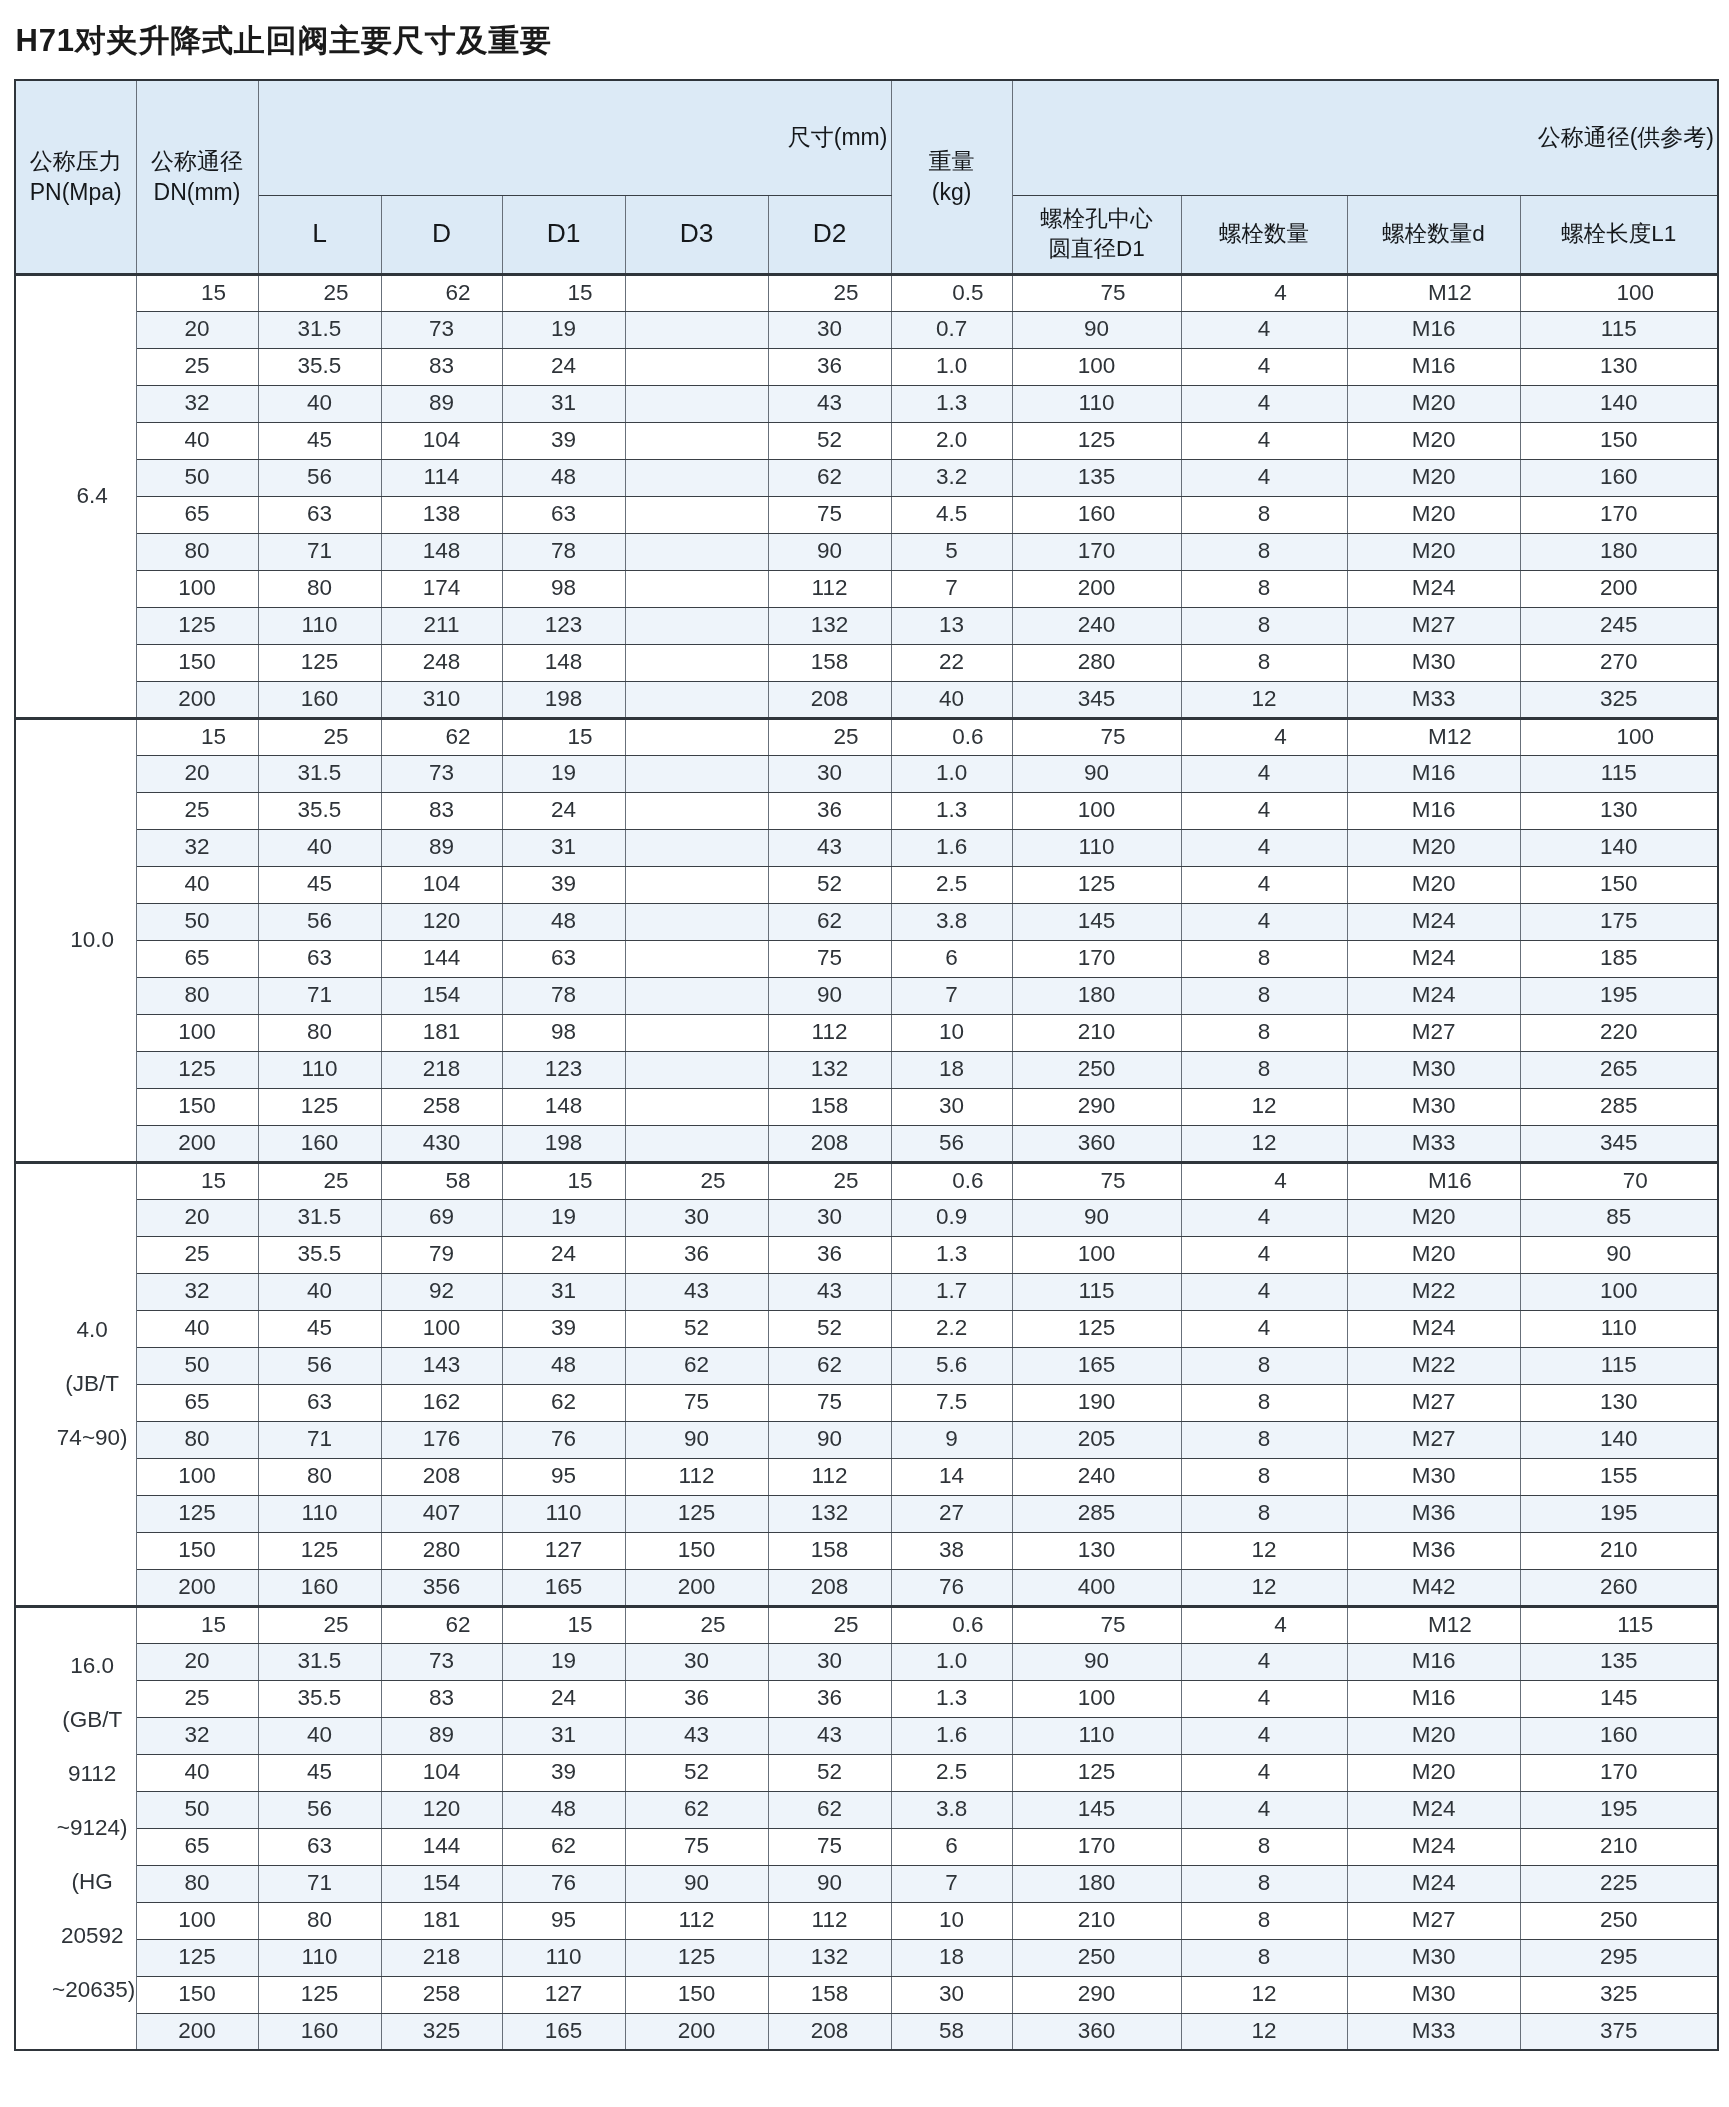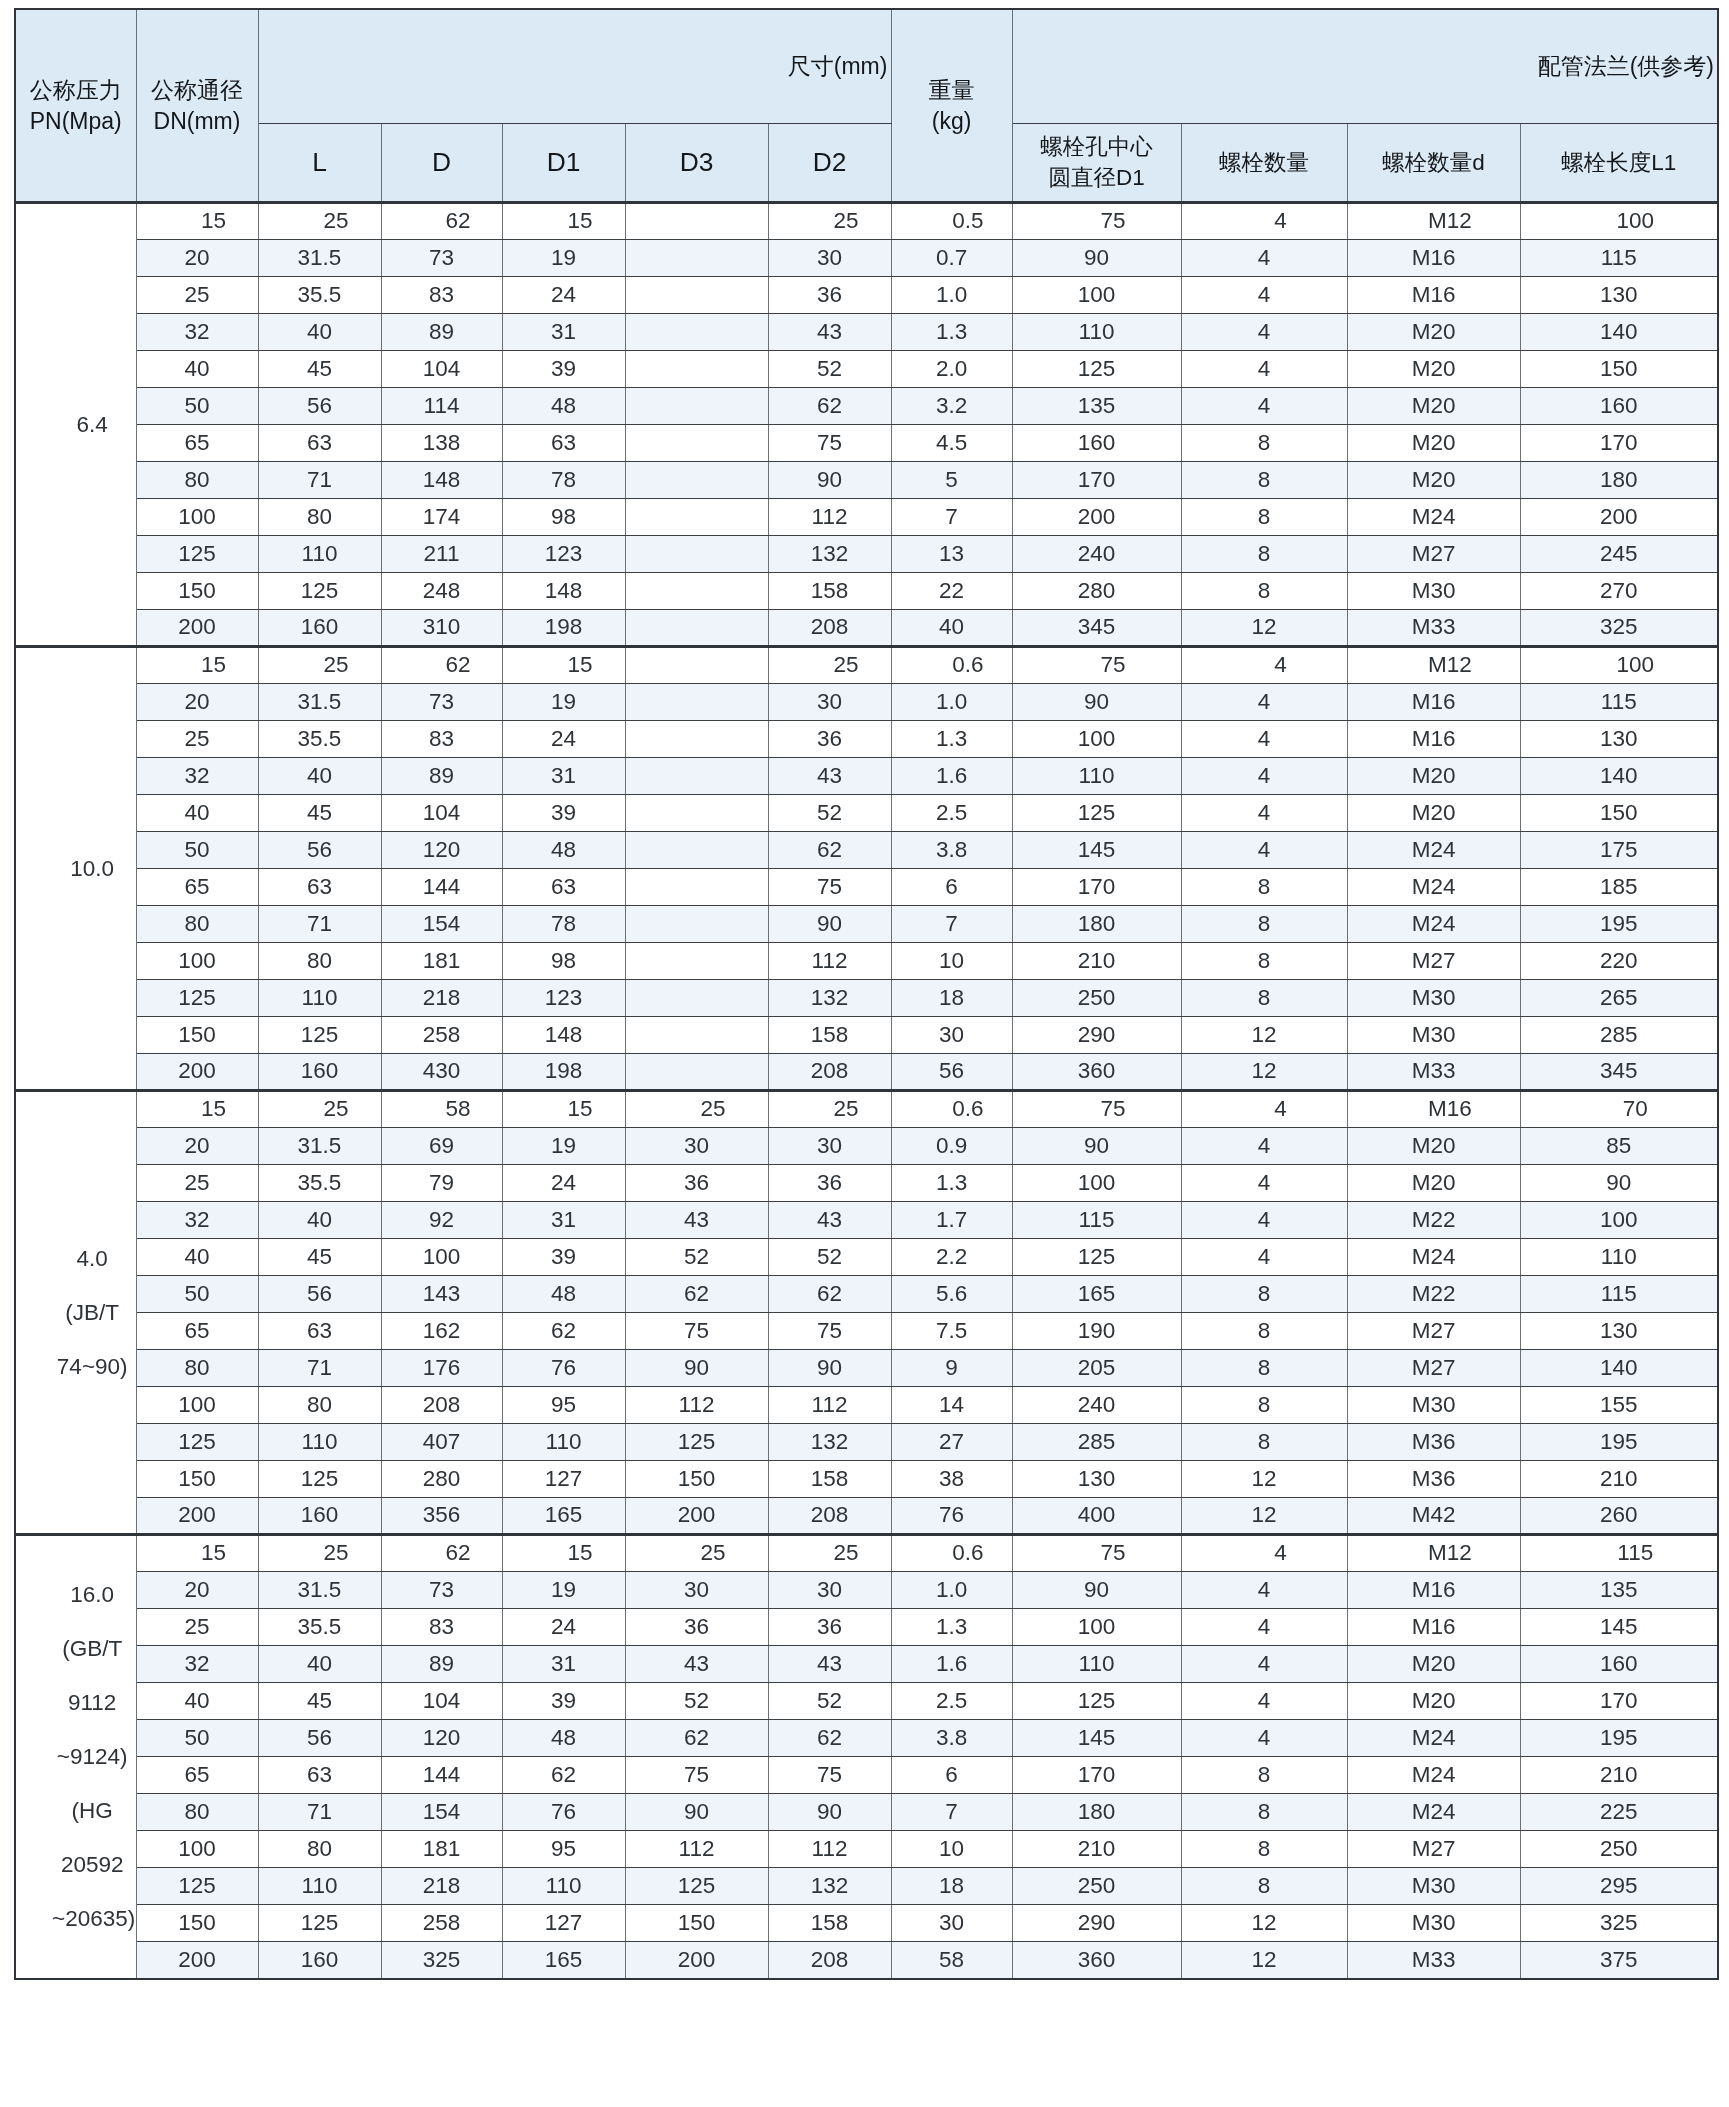--- a/index.html
+++ b/index.html
@@ -69,20 +69,21 @@
     font-size:22.5px;
     line-height:2.4;
     color:var(--text-num);
   }
   thead th{border-top-color:var(--border-heavy);}
 </style>
 </head>
 <body>
 
 <div class="page">
+  <h1 class="page-title">H71对夹升降式止回阀主要尺寸及重要</h1>
 
   <table class="spec">
     <colgroup>
       <col style="width:121px">
         <col style="width:122px">
         <col style="width:123px">
       <col style="width:121px">
         <col style="width:123px">
         <col style="width:143px">
       <col style="width:123px">
@@ -94,21 +95,21 @@
     </colgroup>
     <thead>
       <tr class="h1">
         <th rowspan="2">公称压力
 PN(Mpa)</th>
         <th rowspan="2">公称通径
 DN(mm)</th>
         <th colspan="5" class="group-span">尺寸(mm)</th>
         <th rowspan="2">重量
 (kg)</th>
-        <th colspan="4" class="group-span">配管法兰(供参考)</th>
+        <th colspan="4" class="group-span">公称通径(供参考)</th>
       </tr>
       <tr class="h2">
         <th class="dim-letter">L</th>
         <th class="dim-letter">D</th>
         <th class="dim-letter">D1</th>
         <th class="dim-letter">D3</th>
         <th class="dim-letter">D2</th>
         <th class="flange-sub">螺栓孔中心
 圆直径D1</th>
         <th class="flange-sub">螺栓数量</th>

